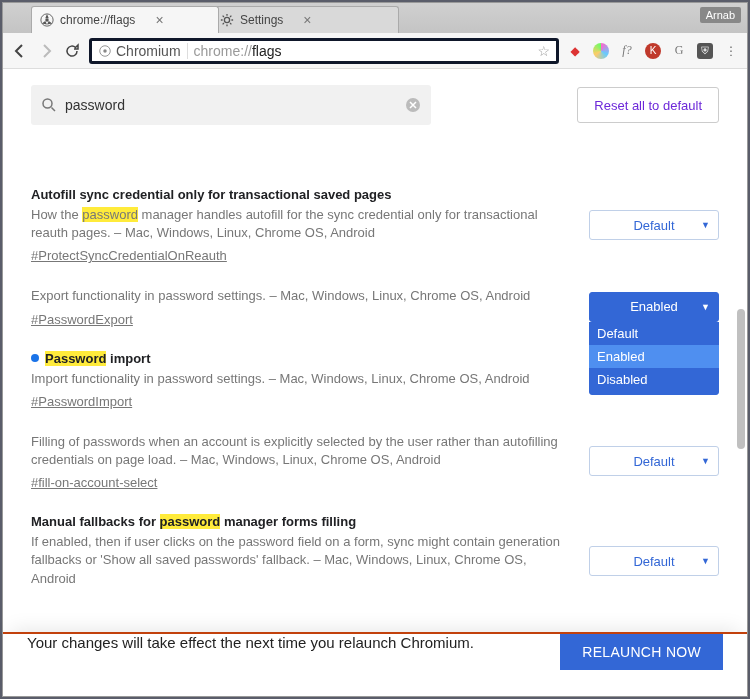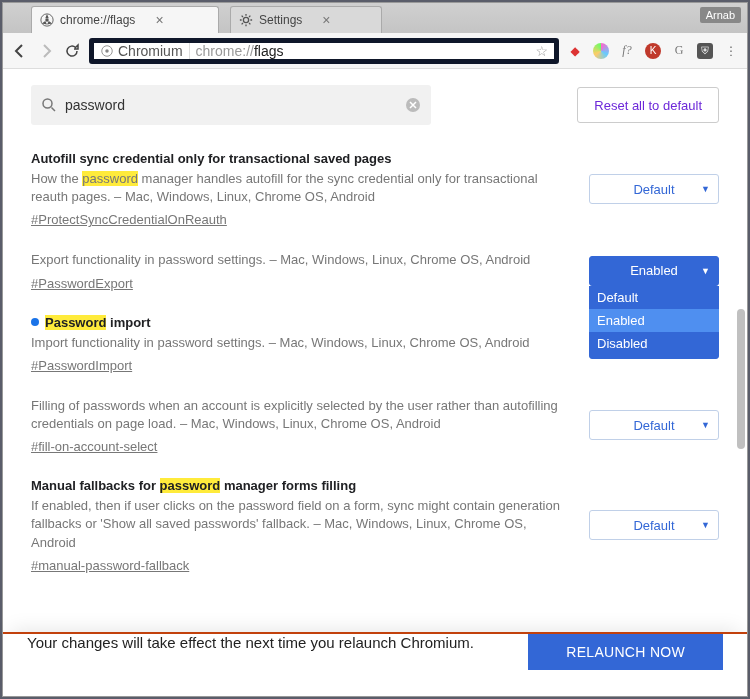--- a/index.html
+++ b/index.html
@@ -7,28 +7,28 @@
   .window { background: #fff; width: 746px; height: 695px; margin: 2px; border: 1px solid #999; position: relative; }
   .titlebar { height: 30px; background: linear-gradient(#d0d0d0,#c4c4c4); position: relative; }
   .tab { position: absolute; top: 3px; height: 27px; background: #f2f2f2; border: 1px solid #aaa; border-bottom: none; border-radius: 3px 3px 0 0; display: flex; align-items: center; padding: 0 8px; font-size: 12px; color: #444; }
   .tab.active { background: #f6f6f6; z-index: 2; }
   .tab .favicon { width: 14px; height: 14px; margin-right: 6px; color:#555; }
   .tab .close { margin-left: 20px; color: #777; font-size: 14px; cursor: pointer; }
   .user-badge { position: absolute; right: 6px; top: 4px; background: #888; color: #fff; font-size: 11px; padding: 2px 6px; border-radius: 2px; }
   .toolbar { height: 36px; background: #f6f6f6; border-bottom: 1px solid #ddd; display: flex; align-items: center; padding: 0 8px; gap: 8px; }
   .nav-btn { width: 18px; height: 18px; color: #444; cursor: pointer; display:flex; align-items:center; justify-content:center; }
   .nav-btn.disabled { color: #bbb; }
-  .omnibox { flex: 1; height: 26px; border: 5px solid #0f172a; border-radius: 3px; background: #fff; display: flex; align-items: center; padding: 1px 6px; font-size: 14px; color: #333; }
+  .omnibox { flex: 1; height: 26px; border: 3px solid #0f172a; border-radius: 3px; background: #fff; display: flex; align-items: center; padding: 1px 6px; font-size: 14px; color: #333; }
   .omnibox .chip { color:#555; padding-right:6px; border-right:1px solid #ddd; margin-right:6px; display:flex; align-items:center; gap:4px;}
   .omnibox .addr .seg1 { color:#999; }
   .omnibox .addr .seg2 { color:#222; }
   .omnibox .star { margin-left:auto; color:#999; }
   .ext-icons { display:flex; gap:10px; align-items:center; }
   .ext-icons span { width:16px; height:16px; display:flex; align-items:center; justify-content:center; font-size:12px; color:#666; cursor:pointer; }
-  .content { position: absolute; top: 66px; bottom: 0; left:0; right:0; background:#fff; display:flex; flex-direction:column; }
+  .content { position: absolute; top: 66px; bottom: 0; left:0; right:0; background:#fff; display:flex; flex-direction:column;gap:36px; }
   .header-row { display:flex; align-items:center; padding: 16px 28px 12px 28px; gap: 12px; }
   .searchbox { flex:0 0 400px; height: 40px; background:#f1f1f1; border-radius:3px; display:flex; align-items:center; padding:0 10px; }
   .searchbox .mag { color:#777; margin-right:8px; }
   .searchbox input { border:none; background:transparent; flex:1; font-size:14px; outline:none; color:#333; }
   .searchbox .clear { color:#999; cursor:pointer; font-size:16px; }
   .reset-btn { margin-left:auto; height:36px; padding:0 16px; border:1px solid #ccc; background:#fff; border-radius:3px; font-size:13px; color:#6d28d9; cursor:pointer; }
   .flags-list { flex:1; overflow:hidden; padding: 0 28px; position:relative; }
   .flag { padding: 14px 0 10px 0; border-top:0; display:flex; }
   .flag-body { flex:1; padding-right:16px; }
   .flag-title { font-size:13px; font-weight:bold; color:#202124; margin-bottom:4px; display:flex; align-items:center; gap:6px;}
@@ -40,40 +40,40 @@
   .sel-box { height:30px; border:1px solid #ccc; border-radius:3px; display:flex; align-items:center; justify-content:center; font-size:13px; position:relative; cursor:pointer; }
   .sel-box.default { color:#3367d6; background:#fff; border-color:#c0d0e8; }
   .sel-box.enabled { color:#fff; background:#3367d6; border-color:#3367d6; }
   .sel-box .caret { position:absolute; right:8px; font-size:9px; }
   .dropdown { position:absolute; top:30px; left:0; right:0; background:#3367d6; color:#fff; z-index:10; font-size:13px; }
   .dropdown .opt { padding:4px 8px; }
   .dropdown .opt.sel { background:#4f8ff0; }
   .scrollbar-ind { position:absolute; right:2px; top:240px; width:8px; height:140px; background:#c0c0c0; border-radius:4px; }
   .footer { height:64px; border-top:2px solid #c2410c; display:flex; align-items:flex-start; padding:0 24px; box-shadow: 0 -10px 20px -8px rgba(0,0,0,0.1); }
   .footer-msg { font-size:15px; color:#222; }
-  .relaunch { margin-left:auto; background:#3367d6; color:#fff; border:none; height:36px; padding:0 38px; font-size:14px; letter-spacing:0.3px; cursor:pointer; }
+  .relaunch { margin-left:auto; background:#3367d6; color:#fff; border:none; height:36px; padding:0 22px; font-size:14px; letter-spacing:0.3px; cursor:pointer; }
   svg { display:block; }
 </style>
 </head>
 <body>
 
 <div class="window">
   <div class="titlebar">
     <div class="tab active" style="left:28px; width:188px;">
       <span class="favicon">
         <svg viewBox="0 0 16 16" width="14" height="14">
             <circle cx="8" cy="8" r="7" fill="none" stroke="#555"></circle>
             <circle cx="8" cy="8" r="2" fill="#555"></circle>
             <path d="M8 1 L10 6 L6 6 Z M2 12 L6 9 L8 13 Z M14 12 L10 9 L8 13 Z" fill="#555"></path>
           </svg>
       </span>
       <span>chrome://flags</span>
       <span class="close">×</span>
     </div>
-    <div class="tab" style="left:227px; width:152px; background:#d9d9d9;">
+    <div class="tab" style="left:208px; width:188px; background:#d9d9d9;">
       <span class="favicon">
         <svg viewBox="0 0 16 16" width="14" height="14">
             <circle cx="8" cy="8" r="3" fill="none" stroke="#555" stroke-width="1.5"></circle>
             <path d="M8 1v2M8 13v2M1 8h2M13 8h2M3 3l1.5 1.5M11.5 11.5L13 13M13 3l-1.5 1.5M4.5 11.5L3 13" stroke="#555" stroke-width="1.5"></path>
           </svg>
       </span>
       <span>Settings</span>
       <span class="close">×</span>
     </div>
     <div class="user-badge">Arnab</div>

